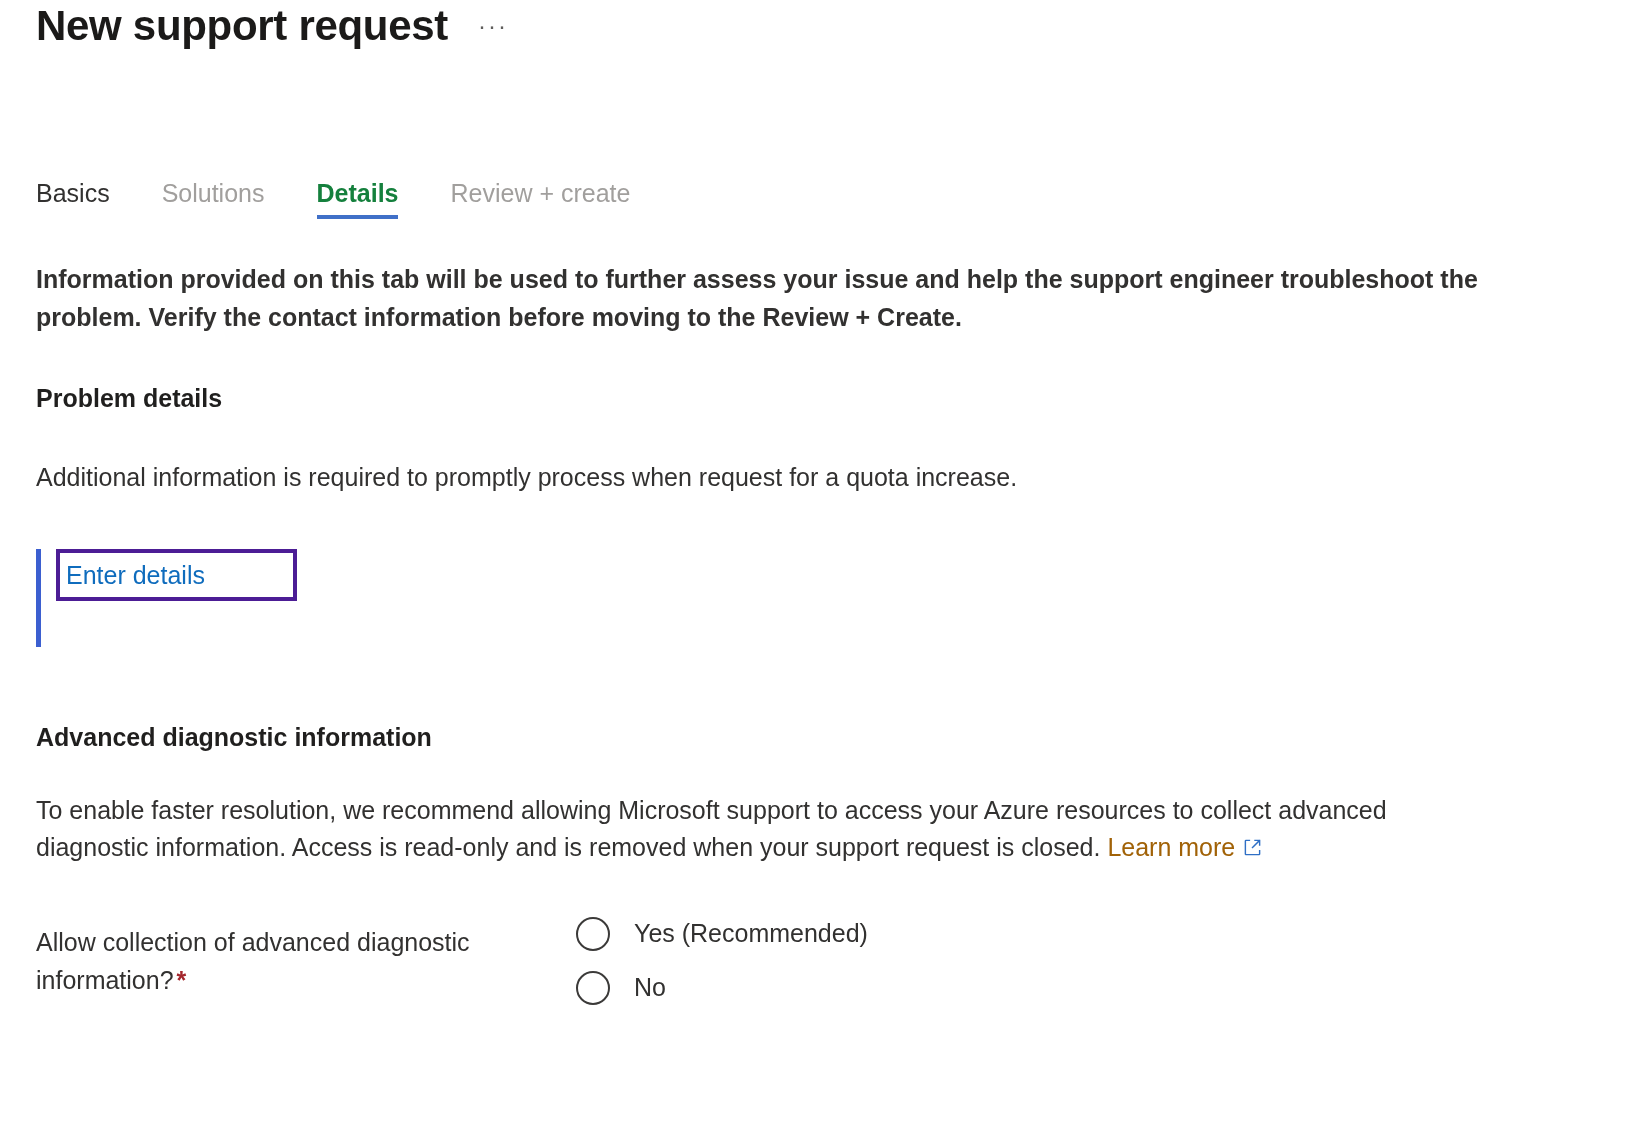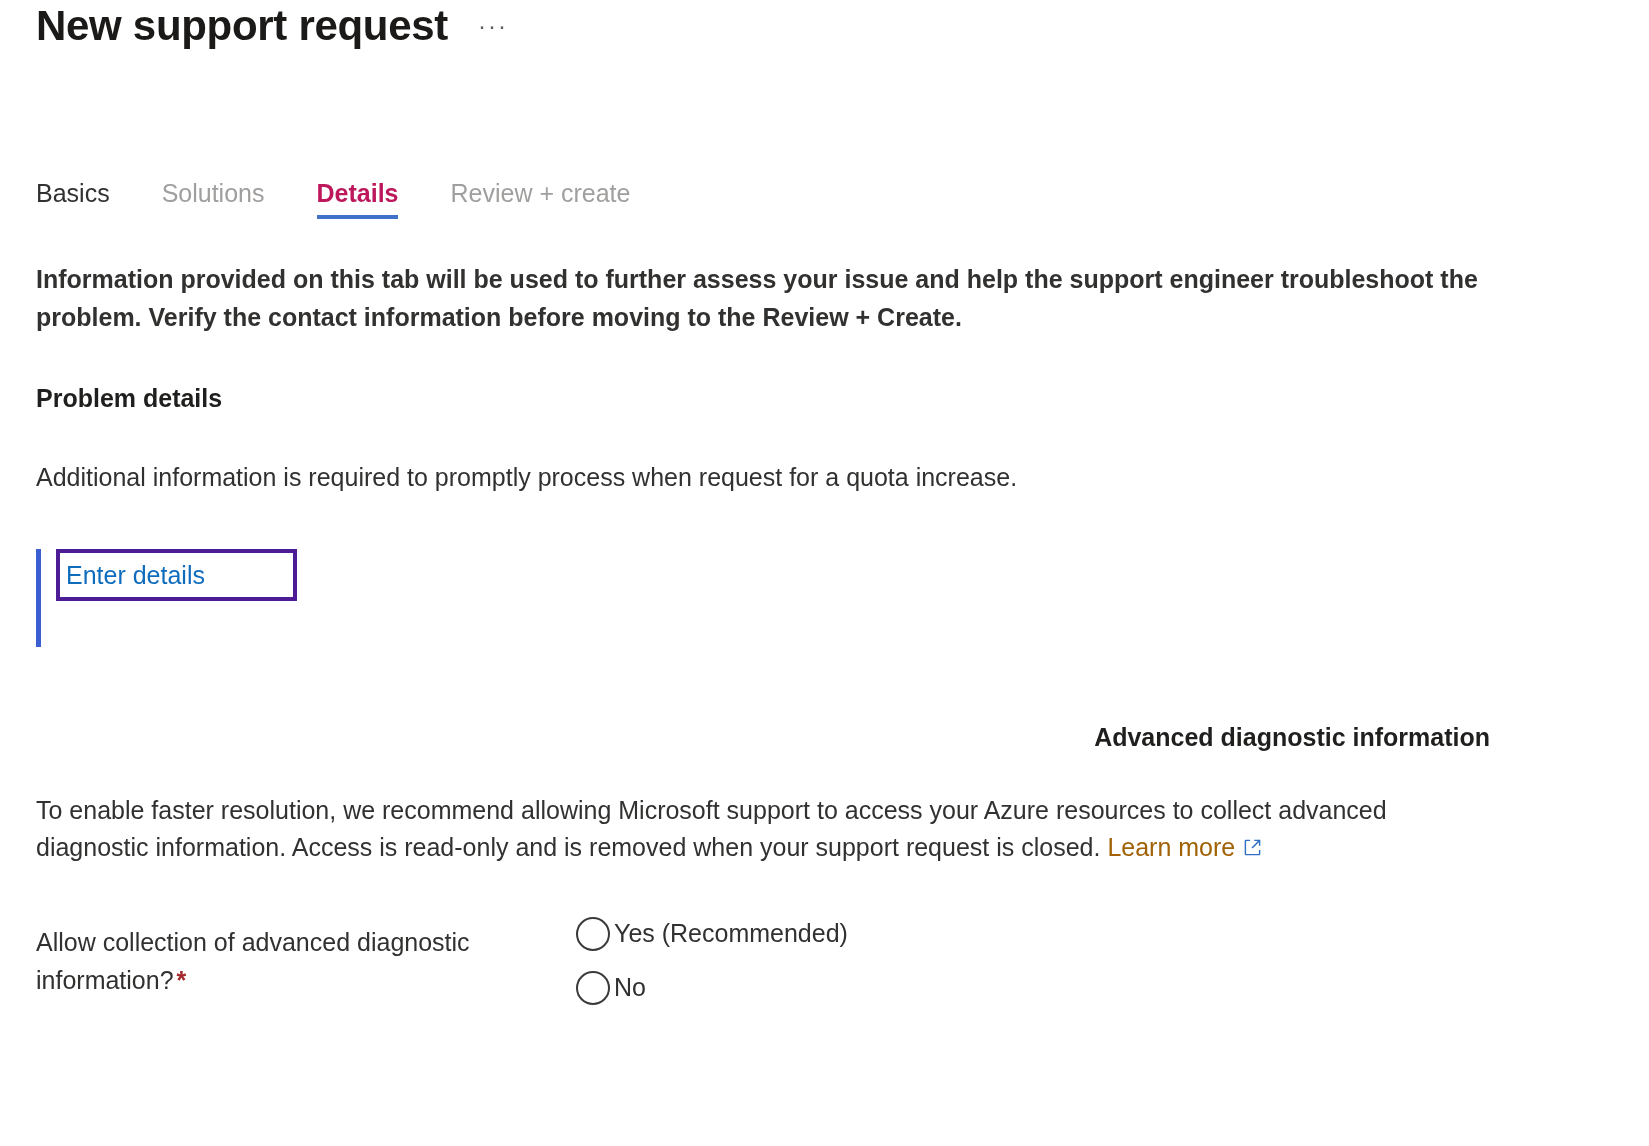--- a/index.html
+++ b/index.html
@@ -67,21 +67,21 @@
     padding-bottom: 16px;
     cursor: pointer;
     white-space: nowrap;
     color: #323130;
     font-weight: 400;
   }
   .tab.inactive {
     color: #a19f9d;
   }
   .tab.active {
-    color: #be185d;
+    color: #15803d;
     font-weight: 600;
   }
   .tab.active::after {
     content: "";
     position: absolute;
     left: 0;
     right: 0;
     bottom: 6px;
     height: 4px;
     background: #4070c8;
@@ -182,21 +182,21 @@
   }
   .ext-icon svg { display: block; }
 
   
   .radio-group {
     padding-top: 2px;
   }
   .radio-item {
     display: flex;
     align-items: center;
-    gap: 4px;
+    gap: 24px;
     cursor: pointer;
     margin-bottom: 20px;
   }
   .radio-circle {
     width: 34px;
     height: 34px;
     border: 2px solid #3b3a39;
     border-radius: 50%;
     box-sizing: border-box;
     flex: 0 0 34px;
@@ -248,21 +248,21 @@
     <div class="field-control">
       <div class="blue-bar"></div>
       <div class="link-highlight">
         <a class="link">Enter details</a>
       </div>
     </div>
   </div>
 
   <div class="spacer-lg"></div>
 
-  <div class="section-heading" style="margin-top:36px;text-align:right;">Advanced diagnostic information</div>
+  <div class="section-heading" style="margin-top:36px;">Advanced diagnostic information</div>
 
   <div class="sub-text" style="margin-top:40px; max-width:1580px;">
     <span>To enable faster resolution, we recommend allowing Microsoft support to access your Azure resources to collect advanced diagnostic information. Access is read-only and is removed when your support request is closed. </span><a class="inline-link">Learn more</a><span class="ext-icon">
       <svg viewBox="0 0 16 16" width="19" height="19" aria-hidden="true">
         <path d="M6 2 H2.5 A0.5 0.5 0 0 0 2 2.5 V13.5 A0.5 0.5 0 0 0 2.5 14 H13.5 A0.5 0.5 0 0 0 14 13.5 V10" fill="none" stroke="#2f6fc5" stroke-width="1.2"></path>
         <path d="M9.5 2 H14 V6.5" fill="none" stroke="#2f6fc5" stroke-width="1.2"></path>
         <path d="M14 2 L7.6 8.4" fill="none" stroke="#2f6fc5" stroke-width="1.2"></path>
       </svg>
     </span>
   </div>

